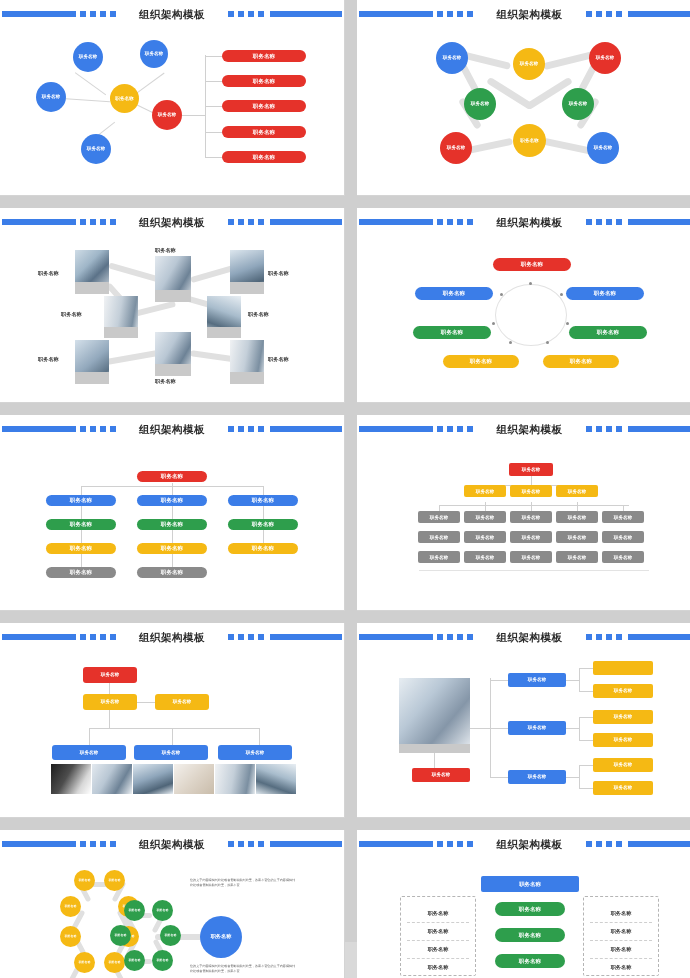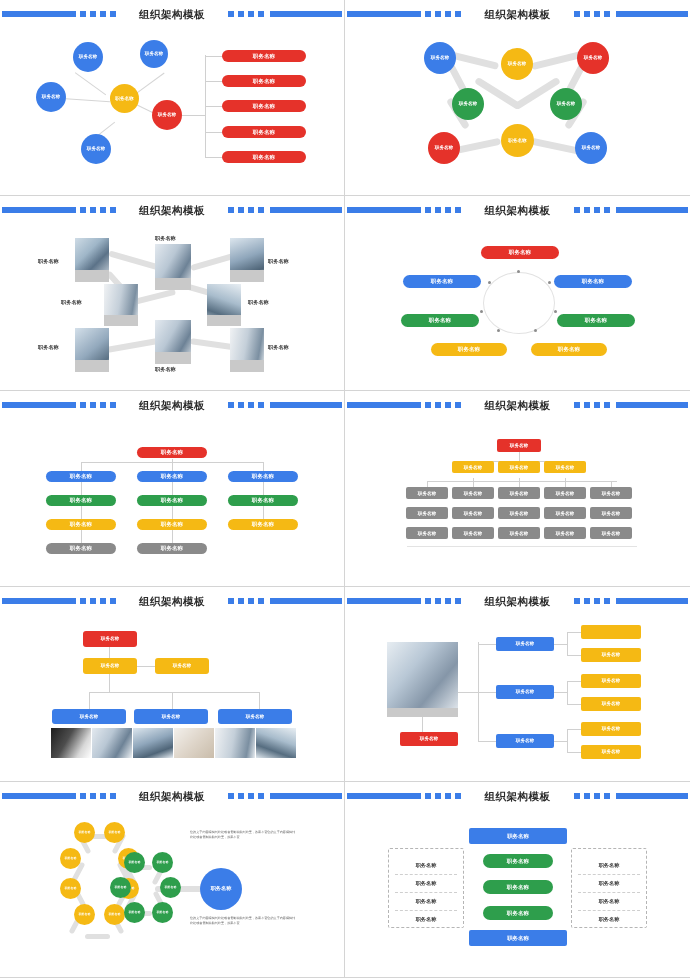--- a/index.html
+++ b/index.html
@@ -8,21 +8,21 @@
     background: #d9d9d9;
     font-family: "DejaVu Sans", "Liberation Sans", sans-serif;
     overflow: hidden;
   }
   .grid {
     width: 690px; height: 942px;
     display: grid;
     grid-template-columns: 345px 345px;
     grid-template-rows: repeat(5, 195.6px);
     background: #cfcfcf;
-    gap: 0;
+    gap: 12px;
   }
   .slide {
     position: relative;
     background: #ffffff;
     border-right: 1px solid #d4d4d4;
     border-bottom: 1px solid #d4d4d4;
     overflow: hidden;
   }
   .slide:nth-child(2n) { border-right: none; }
 

